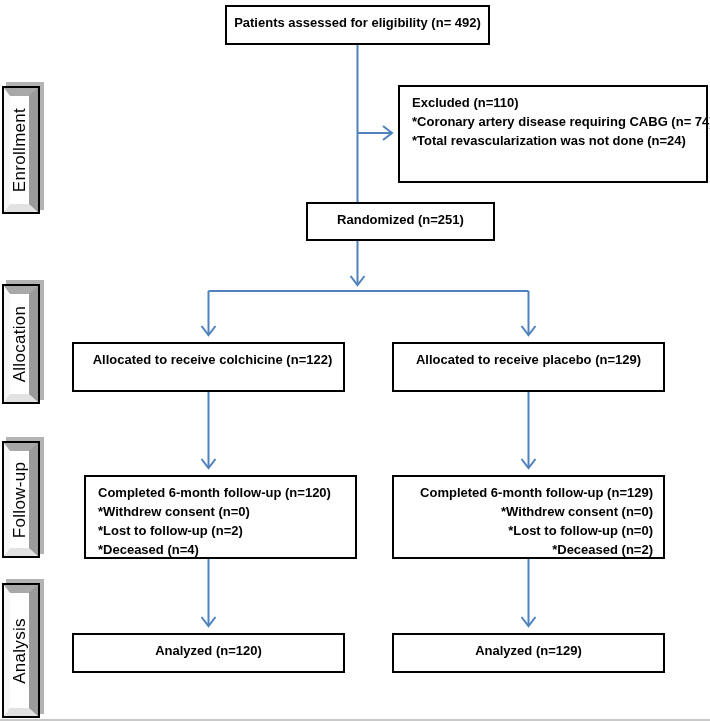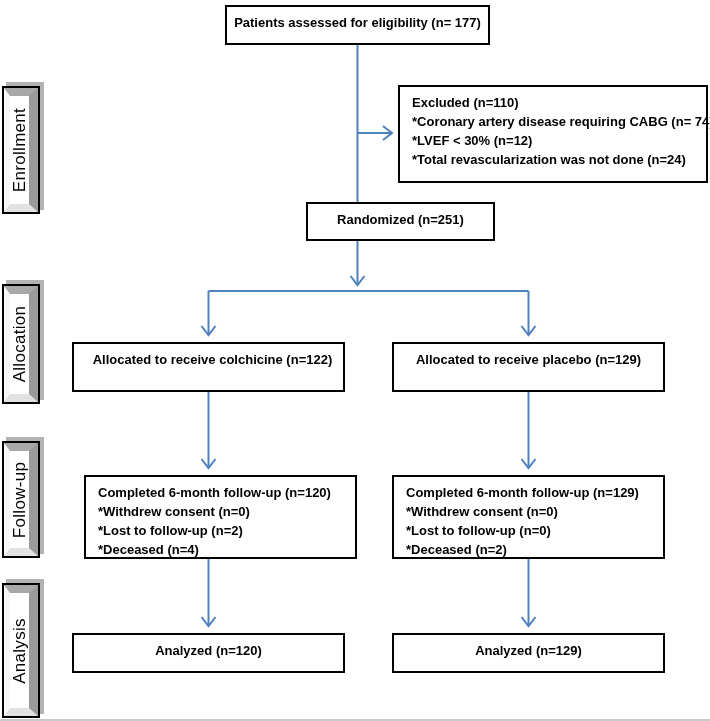--- a/index.html
+++ b/index.html
@@ -98,48 +98,47 @@
       <span class="stage-text">Follow-up</span>
     </div>
   </div>
   <div class="stage" style="left:2px;top:583px;width:38px;height:135px;">
     <div class="stage-bevel">
       <span class="stage-text">Analysis</span>
     </div>
   </div>
 
   <div class="fbox center topline" style="left:225px;top:5px;width:265px;height:40px;">
-    <span>Patients assessed for eligibility (n= 177)</span>
+    <span>Patients assessed for eligibility (n= 492)</span>
   </div>
 
   <div class="fbox lines" style="left:398px;top:85px;width:310px;height:98px;">
     <span>Excluded (n=110)</span>
     <span>*Coronary artery disease requiring CABG (n= 74)</span>
-    <span>*LVEF &lt; 30% (n=12)</span>
     <span>*Total revascularization was not done (n=24)</span>
   </div>
 
   <div class="fbox center topline" style="left:266px;top:202px;width:189px;height:39px;margin-left:40px;">
     <span>Randomized (n=251)</span>
   </div>
 
   <div class="fbox center topline" style="left:72px;top:342px;width:273px;height:50px;padding-left:8px;">
     <span>Allocated to receive colchicine (n=122)</span>
   </div>
   <div class="fbox center topline" style="left:392px;top:342px;width:273px;height:50px;">
     <span>Allocated to receive placebo (n=129)</span>
   </div>
 
   <div class="fbox lines" style="left:84px;top:475px;width:273px;height:84px;">
     <span>Completed 6-month follow-up (n=120)</span>
     <span>*Withdrew consent (n=0)</span>
     <span>*Lost to follow-up (n=2)</span>
     <span>*Deceased (n=4)</span>
   </div>
-  <div class="fbox lines" style="left:392px;top:475px;width:273px;height:84px;">
+  <div class="fbox lines" style="left:392px;top:475px;width:273px;height:84px;text-align:right;">
     <span>Completed 6-month follow-up (n=129)</span>
     <span>*Withdrew consent (n=0)</span>
     <span>*Lost to follow-up (n=0)</span>
     <span>*Deceased (n=2)</span>
   </div>
 
   <div class="fbox center topline" style="left:72px;top:633px;width:273px;height:40px;">
     <span>Analyzed (n=120)</span>
   </div>
   <div class="fbox center topline" style="left:392px;top:633px;width:273px;height:40px;">

